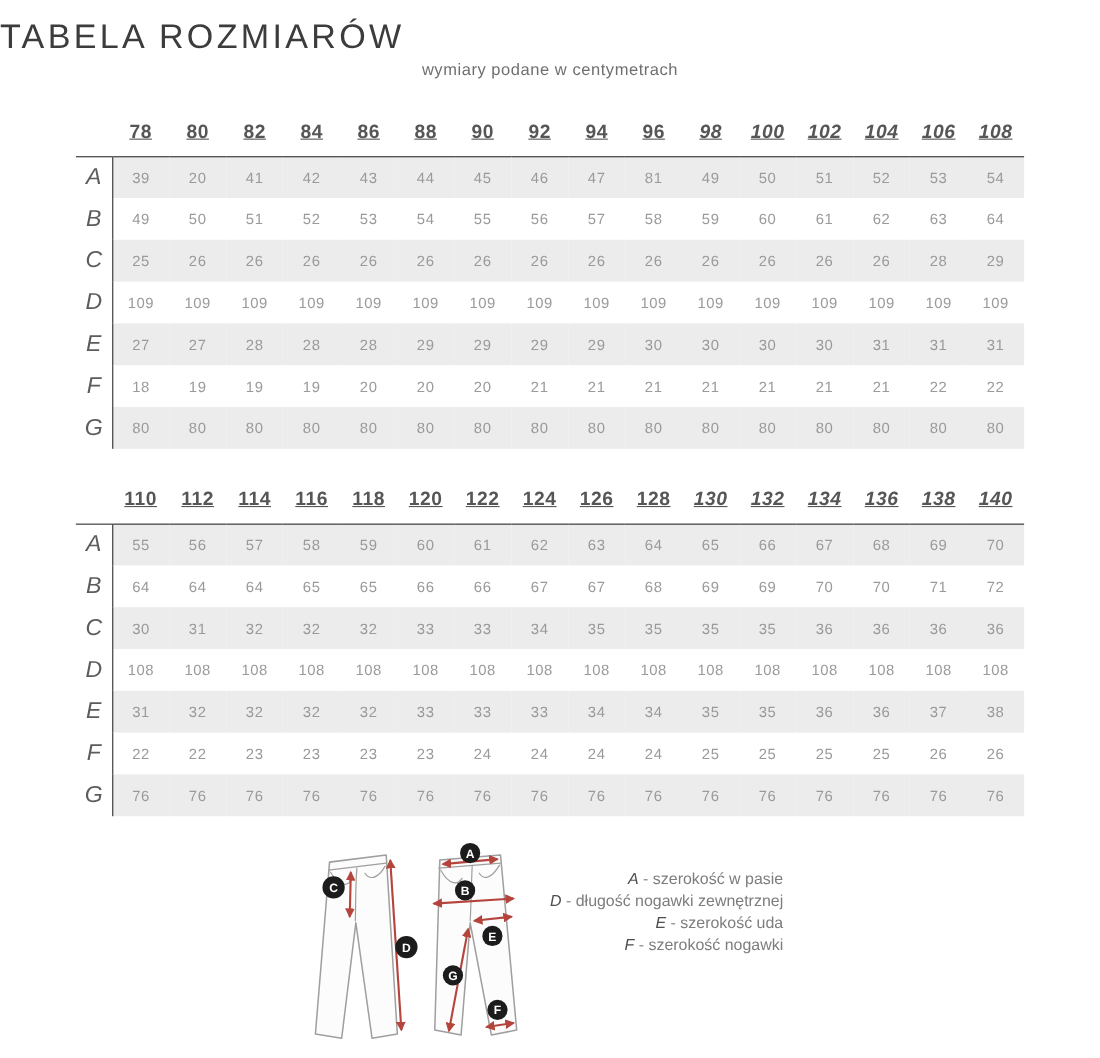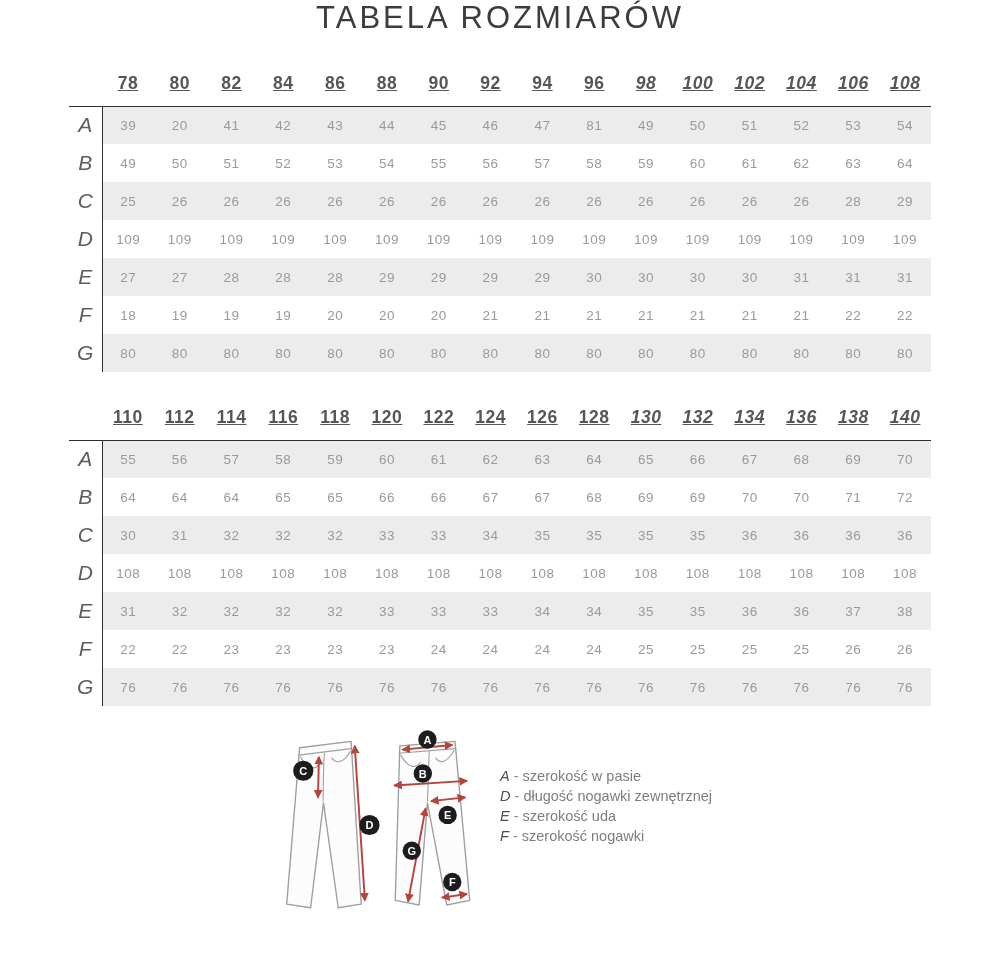--- a/index.html
+++ b/index.html
@@ -4,60 +4,61 @@
 <style>
   :root{
     --arrow:#b5453c; --marker-bg:#1c1c1c; --marker-text:#ffffff;
     --stripe:#ececec; --line:#2e2e2e; --cell-text:#9a9a9a; --header-text:#565656;
   }
   *{box-sizing:border-box;margin:0;padding:0;}
   html,body{width:1000px;height:962px;background:#ffffff;overflow:hidden;
     font-family:"Liberation Sans",sans-serif;}
   .page{width:1000px;height:962px;position:relative;background:#fff;}
 
-  .title{text-align:center;font-size:31px;font-weight:300;
+  .title{margin-top:16px;text-align:left;font-size:31px;font-weight:300;
     letter-spacing:3px;color:#3c3c3c;}
   .subtitle{text-align:center;font-size:15px;font-weight:300;color:#6f6f6f;
     margin-top:3px;letter-spacing:.5px;}
 
   #tables{width:862px;margin:26px auto 0;}
   table.size-table{width:100%;border-collapse:collapse;table-layout:fixed;}
   table.size-table + table.size-table{margin-top:24px;}
   table.size-table col.corner{width:33px;}
   thead th{height:44px;font-size:17.5px;font-weight:bold;color:var(--header-text);
     text-align:center;vertical-align:middle;letter-spacing:.5px;text-decoration:underline;}
   thead th.it{font-style:italic;}
   thead tr{border-bottom:1.5px solid var(--line);}
   tbody th.rlabel{font-style:italic;font-weight:300;font-size:21px;color:#5c5c5c;
     border-right:1.5px solid var(--line);text-align:center;}
   tbody td{height:38px;text-align:center;font-size:13.5px;font-weight:400;
     color:var(--cell-text);letter-spacing:.5px;}
   tbody tr:nth-child(odd) td{background:var(--stripe);}
 
   .bottom{margin-top:24px;padding-left:272px;display:flex;align-items:flex-start;gap:22px;}
   .diagram{width:206px;flex:0 0 auto;}
-  .legend{margin-top:36px;}
+  .legend{margin-top:24px;text-align:right;}
   .legend-line{font-size:14.5px;line-height:20px;color:#7d7d7d;white-space:nowrap;}
   .lg-letter{font-style:italic;color:#4f4f4f;font-weight:400;}
   .lg-sep{color:#8a8a8a;}
   .lg-text{color:#7d7d7d;font-weight:300;}
 
   svg .outline{fill:#fcfcfc;stroke:#9f9f9f;stroke-width:1.5;stroke-linejoin:round;}
   svg .detail{fill:none;stroke:#9f9f9f;stroke-width:1.2;stroke-linecap:round;}
   svg .arrow{stroke:var(--arrow);stroke-width:2.1;fill:none;}
   svg .mcirc{fill:var(--marker-bg);}
   svg .mtext{fill:var(--marker-text);font-size:12px;font-weight:bold;
     font-family:"Liberation Sans",sans-serif;text-anchor:middle;}
 </style>
 </head>
 <body>
 
 <div class="page">
 
   <h1 class="title">TABELA ROZMIARÓW</h1>
+  <div class="subtitle">wymiary podane w centymetrach</div>
 
   <div id="tables">
       <table class="size-table">
         <colgroup>
           <col class="corner">
           <col>
           <col>
           <col>
           <col>
           <col>

